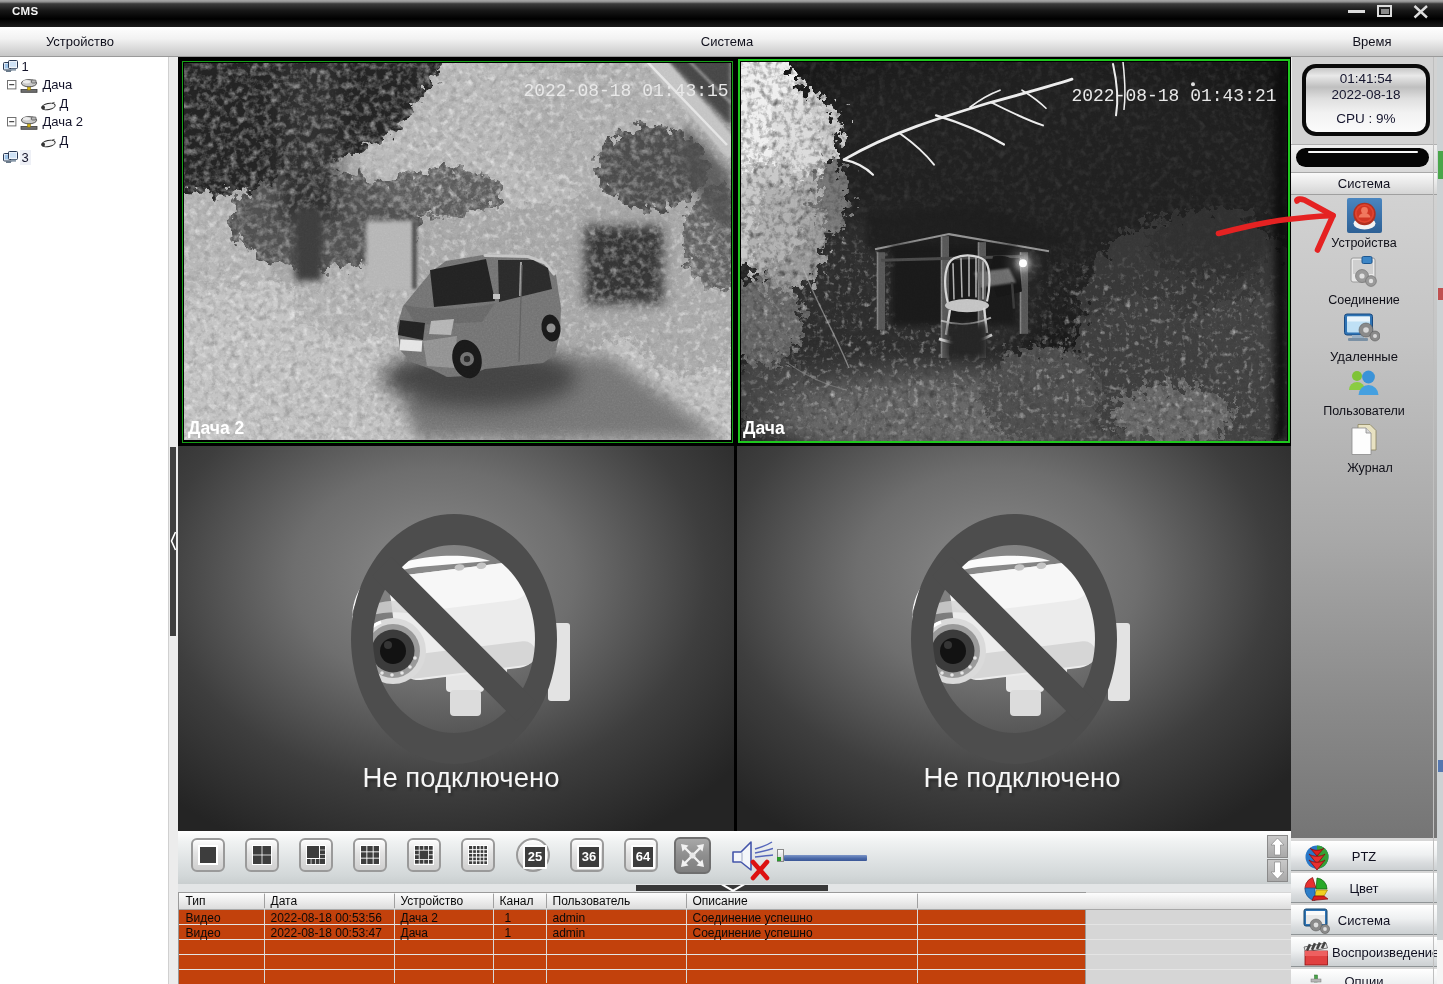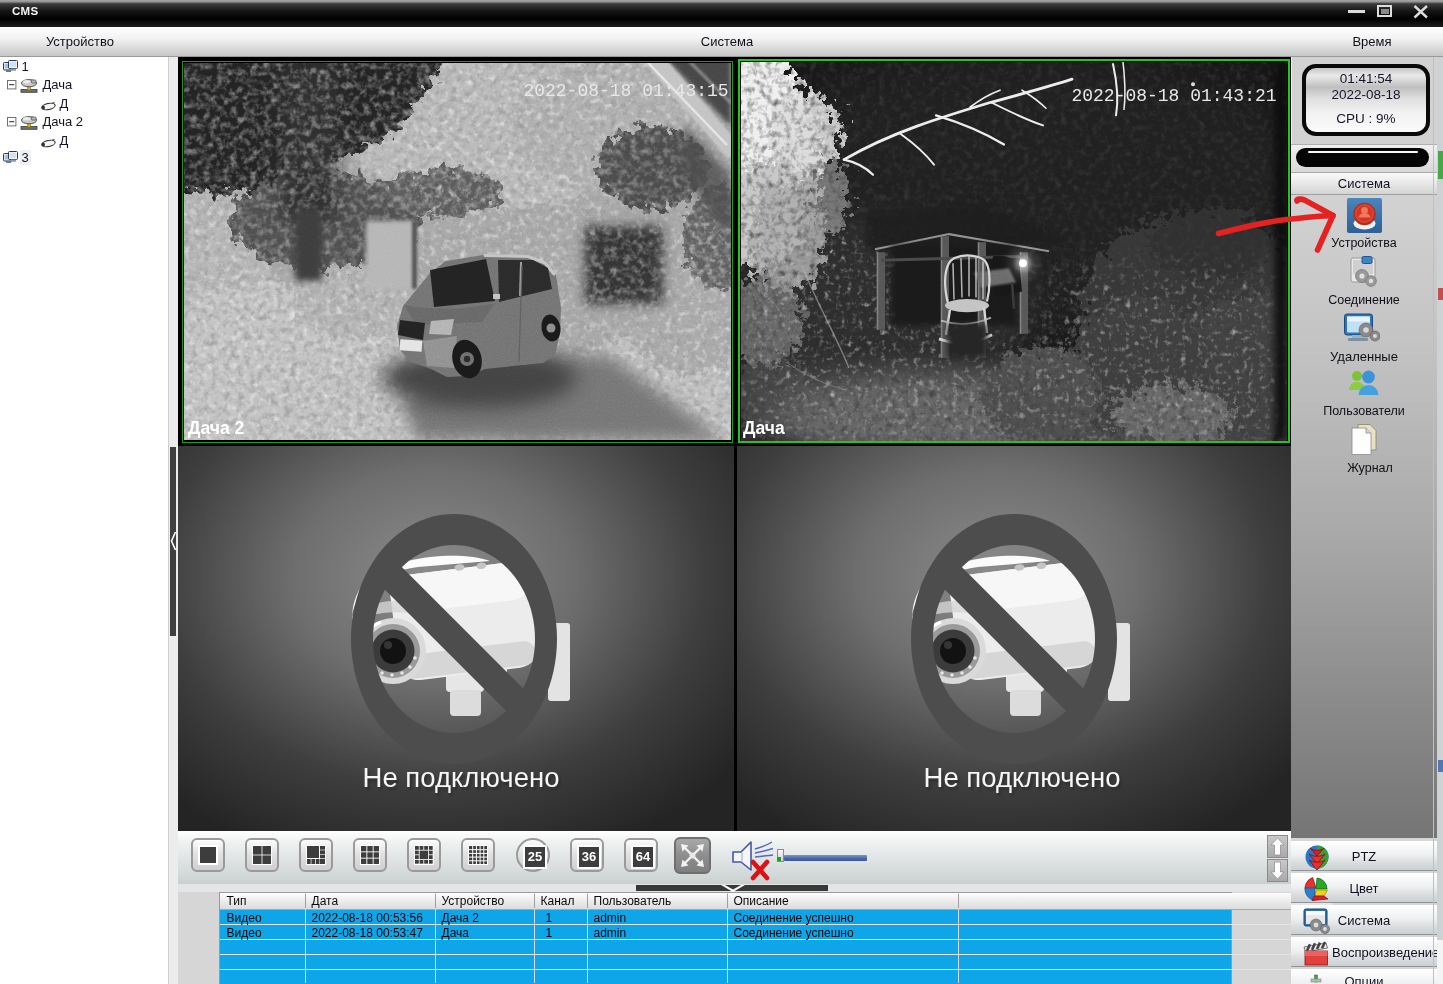--- a/index.html
+++ b/index.html
@@ -541,21 +541,21 @@
   </div>
 </div>
 
 <div class="abs" style="left:177.5px;top:884px;width:1113.5px;height:8px;background:#e3e5e6;"></div>
 <div class="abs" style="left:636px;top:884.5px;width:192px;height:6.5px;background:#383838;"></div>
 <svg class="abs" style="left:720px;top:884.5px" width="26" height="8">
     <path d="M1 0 L13 7 L25 0 Z" fill="#fff"></path>
     <path d="M5 0 L13 4.5 L21 0 Z" fill="#383838"></path>
   </svg>
 
-<div id="logtable" class="abs" style="left:177.5px;top:892px;width:1013px;height:92px;background:#0ea5e9;border:1px solid #9a9a9a;border-bottom:none;box-sizing:border-box;font-size:12px;color:#0a0a0a;margin-left:41px;">
+<div id="logtable" class="abs" style="left:177.5px;top:892px;width:908px;height:92px;background:#c2410c;border:1px solid #9a9a9a;border-bottom:none;box-sizing:border-box;font-size:12px;color:#0a0a0a;">
 
   <div class="abs" style="left:0;top:0;width:1112px;height:16px;background:linear-gradient(#fdfdfd,#ebebeb 55%,#dcdcdc);border-bottom:1px solid #a8a8a8;"></div>
 
   <style>.vln{position:absolute;top:0;width:1px;height:90px;background:#d8d8d8;}
          .vhd{position:absolute;top:1px;width:1px;height:14px;background:#a0a0a0;}
          .hln{position:absolute;left:0;width:1112px;height:1px;background:#e4e4e4;}
          .hcell{position:absolute;top:1px;font-size:12px;color:#0a0a0a;}
          .bcell{position:absolute;font-size:12px;color:#0a0a0a;}</style>
   <div class="vln" style="left:85px"></div>
     <div class="vhd" style="left:85px"></div>

